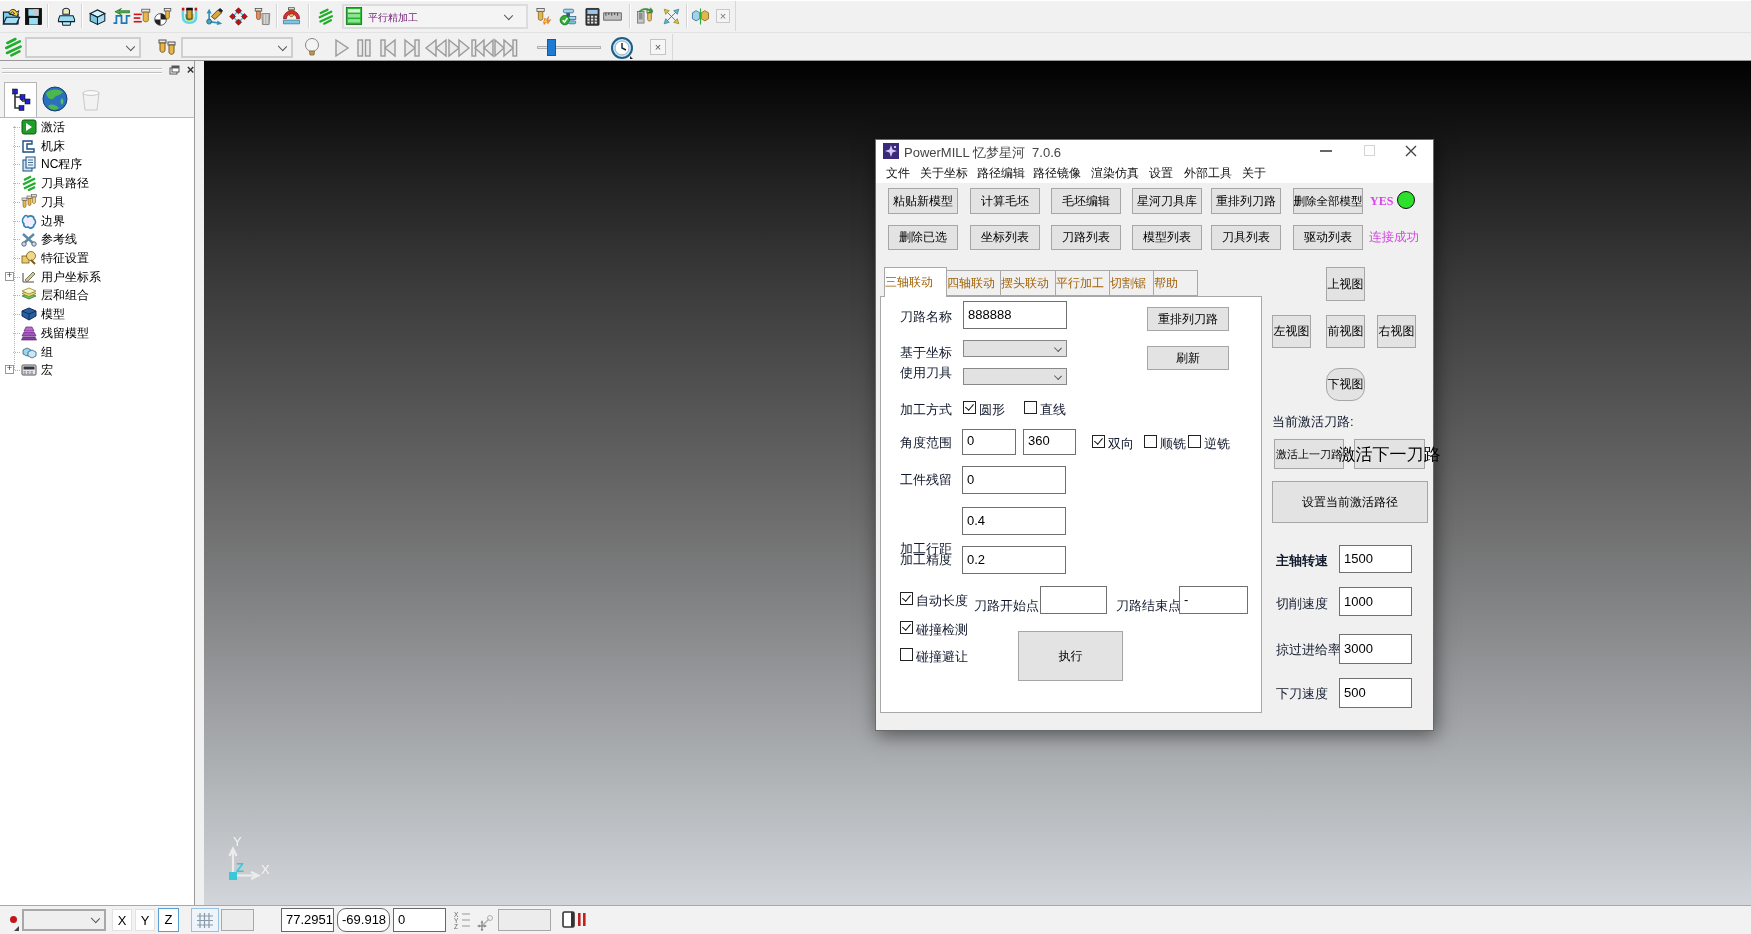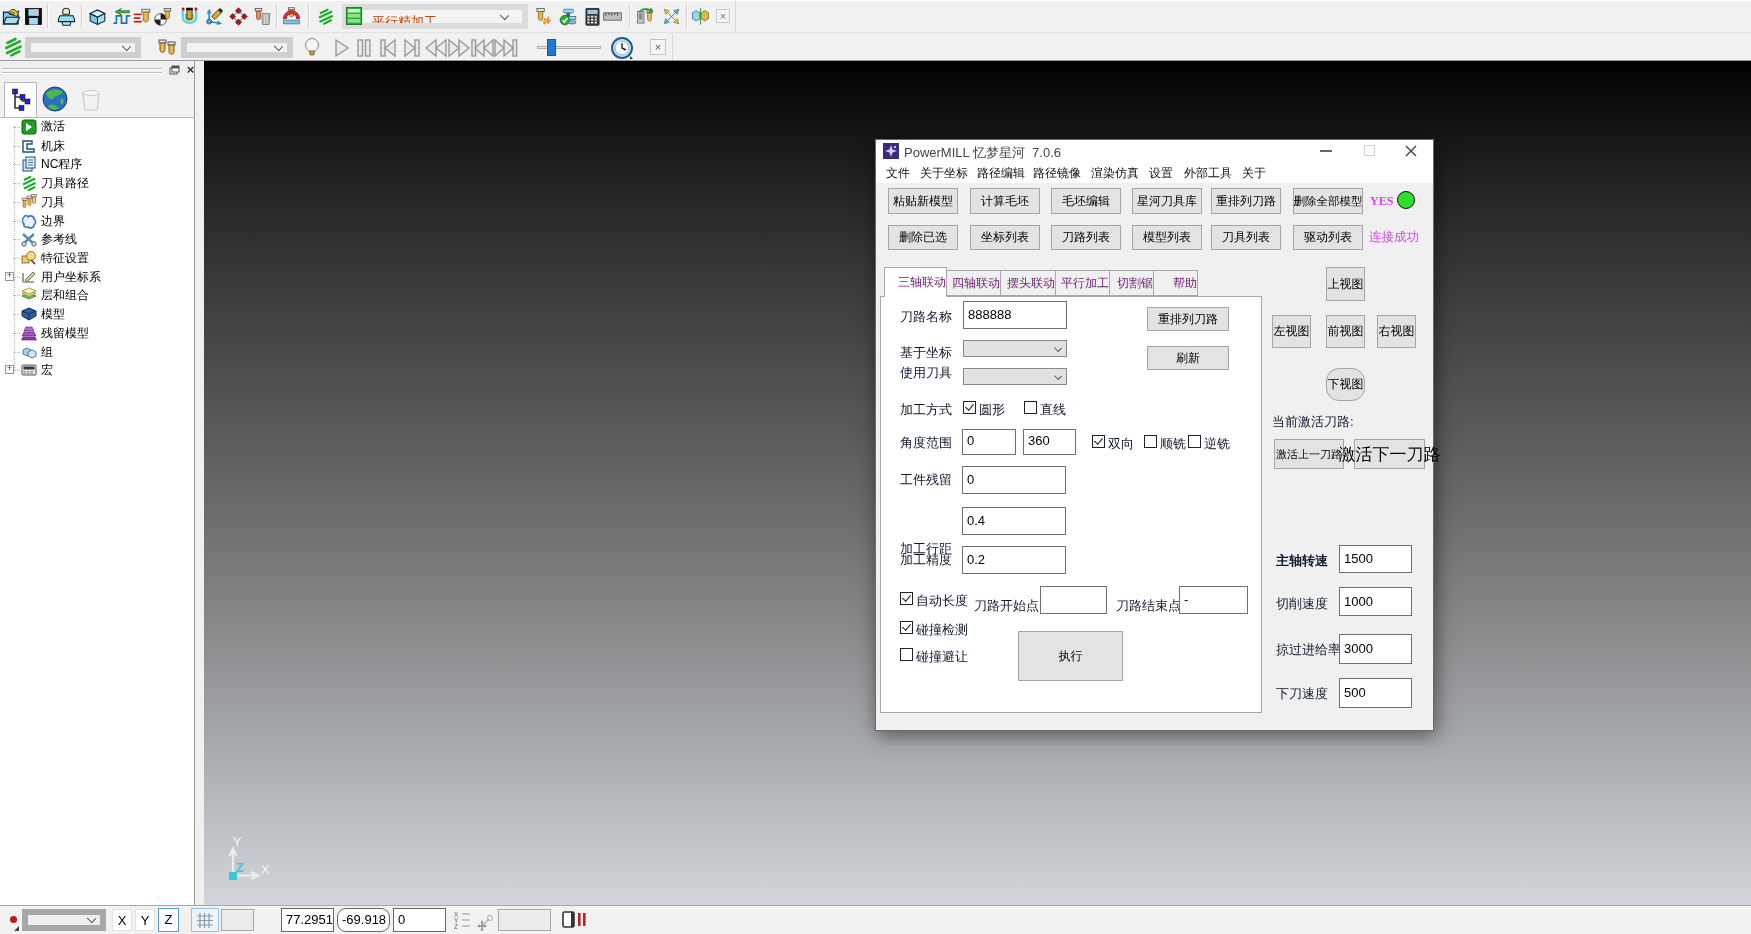--- a/index.html
+++ b/index.html
@@ -1,42 +1,42 @@
 <!DOCTYPE html>
 <html><head><meta charset="utf-8">
 <style>
 *{margin:0;padding:0;box-sizing:border-box;}
 html,body{width:1751px;height:934px;overflow:hidden;}
 body{font-family:"Liberation Sans",sans-serif;position:relative;background:#f0f0f0;}
 .abs{position:absolute;}
 #tb1{left:0;top:0;width:1751px;height:33px;background:#f1f1f1;border-top:1px solid #fff;border-bottom:1px solid #e2e2e2;}
 #tb2{left:0;top:33px;width:1751px;height:28px;background:#f1f1f1;border-bottom:1px solid #999;}
 .sep1{position:absolute;top:4px;width:1px;height:24px;background:#d4d4d4;box-shadow:1px 0 0 #fff;}
-.combo{position:absolute;background:#fff;border:6px solid #c2410c;font-size:13px;color:#c2410c;white-space:nowrap;overflow:hidden;}
+.combo{position:absolute;background:#fff;border:2px solid #c2410c;font-size:10px;color:#701a75;white-space:nowrap;overflow:hidden;}
 .chev{position:absolute;right:5px;top:50%;margin-top:-5px;width:7px;height:7px;border-right:1.5px solid #555;border-bottom:1.5px solid #555;transform:rotate(45deg) scale(1,.9);}
 #lph{left:0;top:61px;width:195px;height:19px;background:#f0f0f0;border-right:1px solid #999;}
 #lpt{left:0;top:80px;width:195px;height:38px;background:#f2f2f2;border-right:1px solid #999;border-bottom:1px solid #b9b9b9;}
 #lptree{left:0;top:118px;width:195px;height:787px;background:#fff;border-right:1px solid #999;}
 .trow{position:absolute;left:41px;height:19px;font-size:12px;color:#000;white-space:nowrap;line-height:18px;}
 .ticon{position:absolute;left:21px;}
 .texp{position:absolute;left:5px;width:9px;height:9px;border:1px solid #999;background:#fff;font-size:9px;line-height:7px;text-align:center;color:#333;font-family:"Liberation Mono",monospace;}
 .tdoth{position:absolute;left:13px;height:1px;border-top:1px dotted #b5b5b5;width:7px;}
 #vp{left:204px;top:61px;width:1547px;height:844px;background:linear-gradient(180deg,#010101 0%,#1d1d1d 12%,#3a3a3a 26%,#535353 40%,#6d6d6d 54%,#8a8b8d 68%,#a9acaf 82%,#c4c8cc 94%,#d2d5d9 100%);}
 #sb{left:0;top:905px;width:1751px;height:29px;background:#f2f2f2;border-top:1px solid #a8a8a8;}
 .sbox{position:absolute;background:#fff;border:1px solid #686868;font-size:13px;color:#000;padding:2px 4px;line-height:17px;}
 #dlg{left:875px;top:139px;width:559px;height:592px;background:#f0f0f0;border:1px solid #6a6a6a;box-shadow:2px 4px 18px rgba(0,0,0,.5);}
 #dtitle{position:absolute;left:0;top:0;width:557px;height:22px;background:#fff;}
 #dmenu{position:absolute;left:0;top:22px;width:557px;height:21px;background:#fff;}
 .mi{position:absolute;top:25px;font-size:12px;color:#111;}
 .btn{position:absolute;background:#e3e3e3;border:1px solid #a6a6a6;font-size:12px;color:#000;display:flex;align-items:center;justify-content:center;white-space:nowrap;}
 .lbl{position:absolute;font-size:13px;color:#0f172a;white-space:nowrap;}
 .inp{position:absolute;background:#fff;border:1px solid #707070;font-size:13px;color:#000;padding:3px 4px;white-space:nowrap;}
 .cb{position:absolute;width:13px;height:13px;background:#fff;border:1.2px solid #222;}
 .ck::after{content:"";position:absolute;left:2.5px;top:0px;width:3.5px;height:7px;border:solid #111;border-width:0 1.8px 1.8px 0;transform:rotate(40deg);}
-.tab{position:absolute;background:#f0f0f0;border:1px solid #a8a8a8;font-size:12px;color:#701a75;text-align:right;}
+.tab{position:absolute;background:#f0f0f0;border:1px solid #a8a8a8;font-size:12px;color:#a16207;text-align:left;}
 .mag{position:absolute;color:#e316e3;white-space:nowrap;}
 #tabpanel{position:absolute;left:4px;top:156px;width:382px;height:417px;background:#fff;border:1px solid #a8a8a8;}
 </style></head>
 <body>
 <div id="tb1" class="abs"></div>
 <div id="tb2" class="abs"></div>
 
 <svg class="abs" style="left:2px;top:7px;" width="19" height="19" viewBox="0 0 26 26">
     <path d="M2 7 L9 7 L11 10 L22 10 L22 23 L2 23 Z" fill="#7ecbe8" stroke="#123" stroke-width="1.6"></path>
     <path d="M2 23 L6 14 L24 14 L20 23 Z" fill="#a8dcf0" stroke="#123" stroke-width="1.6"></path>
@@ -281,21 +281,21 @@
 <svg class="abs" style="left:78px;top:87px;" width="26" height="26" viewBox="0 0 26 26">
     <path d="M5 6 L21 6 L19 23 L7 23 Z" fill="#f2f2f2" stroke="#c8c8c8"></path>
     <ellipse cx="13" cy="6" rx="8" ry="2.4" fill="#fafafa" stroke="#c8c8c8"></ellipse>
   </svg>
 <div class="abs" style="left:14px;top:126px;width:1px;height:244px;border-left:1px dotted #b5b5b5;"></div>
 <div class="tdoth" style="top:127px;"></div>
 <svg class="abs ticon" style="left:21px;top:119px;" width="16" height="16" viewBox="0 0 16 16">
     <rect x="1" y="1" width="14" height="14" rx="2" fill="#1f9e28" stroke="#0c5c12"></rect>
     <path d="M5 4 L11 8 L5 12 Z" fill="#fff"></path>
   </svg>
-<div class="trow" style="top:118px;font-family:Liberation Mono, monospace;">激活</div>
+<div class="trow" style="top:118px;">激活</div>
 <div class="tdoth" style="top:146px;"></div>
 <svg class="abs ticon" style="left:21px;top:138px;" width="16" height="16" viewBox="0 0 16 16">
     <path d="M2 3 L11 3 L11 6 L6 6 L6 11 L13 11 L13 14 L2 14 Z" fill="#fff" stroke="#1a4f80" stroke-width="1.4"></path>
   </svg>
 <div class="trow" style="top:137px;">机床</div>
 <div class="tdoth" style="top:164px;"></div>
 <svg class="abs ticon" style="left:21px;top:156px;" width="16" height="16" viewBox="0 0 16 16">
     <rect x="2" y="4" width="9" height="11" fill="#cfe4f4" stroke="#1a4f80"></rect>
     <rect x="5" y="1" width="9" height="11" fill="#e8f2fa" stroke="#1a4f80"></rect>
     <path d="M7 4 l5 0 M7 6.5 l5 0 M7 9 l5 0" stroke="#1a4f80" stroke-width="0.8"></path>
@@ -489,20 +489,21 @@
     <div class="lbl" style="left:40px;top:508px;">碰撞避让</div>
 <div class="btn" style="left:142px;top:491px;width:105px;height:50px;">执行</div>
 <div class="btn" style="left:450px;top:127px;width:39px;height:34px;">上视图</div>
 <div class="btn" style="left:396px;top:175px;width:39px;height:33px;">左视图</div>
 <div class="btn" style="left:450px;top:175px;width:39px;height:33px;">前视图</div>
 <div class="btn" style="left:501px;top:175px;width:39px;height:33px;">右视图</div>
 <div class="btn" style="left:450px;top:228px;width:39px;height:33px;border-radius:13px;">下视图</div>
 <div class="lbl" style="left:396px;top:273px;">当前激活刀路:</div>
 <div class="btn" style="left:398px;top:299px;width:70px;height:30px;font-size:11px;">激活上一刀路</div>
 <div class="btn" style="left:478px;top:299px;width:71px;height:30px;font-size:17px;">激活下一刀路</div>
+<div class="btn" style="left:396px;top:341px;width:156px;height:42px;">设置当前激活路径</div>
 <div class="lbl" style="left:400px;top:412px;font-weight:bold;">主轴转速</div>
 <div class="inp" style="left:463px;top:405px;width:73px;height:28px;line-height:20px;">1500</div>
 <div class="lbl" style="left:400px;top:455px;">切削速度</div>
 <div class="inp" style="left:463px;top:447px;width:73px;height:29px;line-height:21px;">1000</div>
 <div class="lbl" style="left:400px;top:501px;">掠过进给率</div>
 <div class="inp" style="left:463px;top:494px;width:73px;height:30px;line-height:22px;">3000</div>
 <div class="lbl" style="left:400px;top:545px;">下刀速度</div>
 <div class="inp" style="left:463px;top:538px;width:73px;height:30px;line-height:22px;">500</div>
 </div>
 <div id="sb" class="abs">

